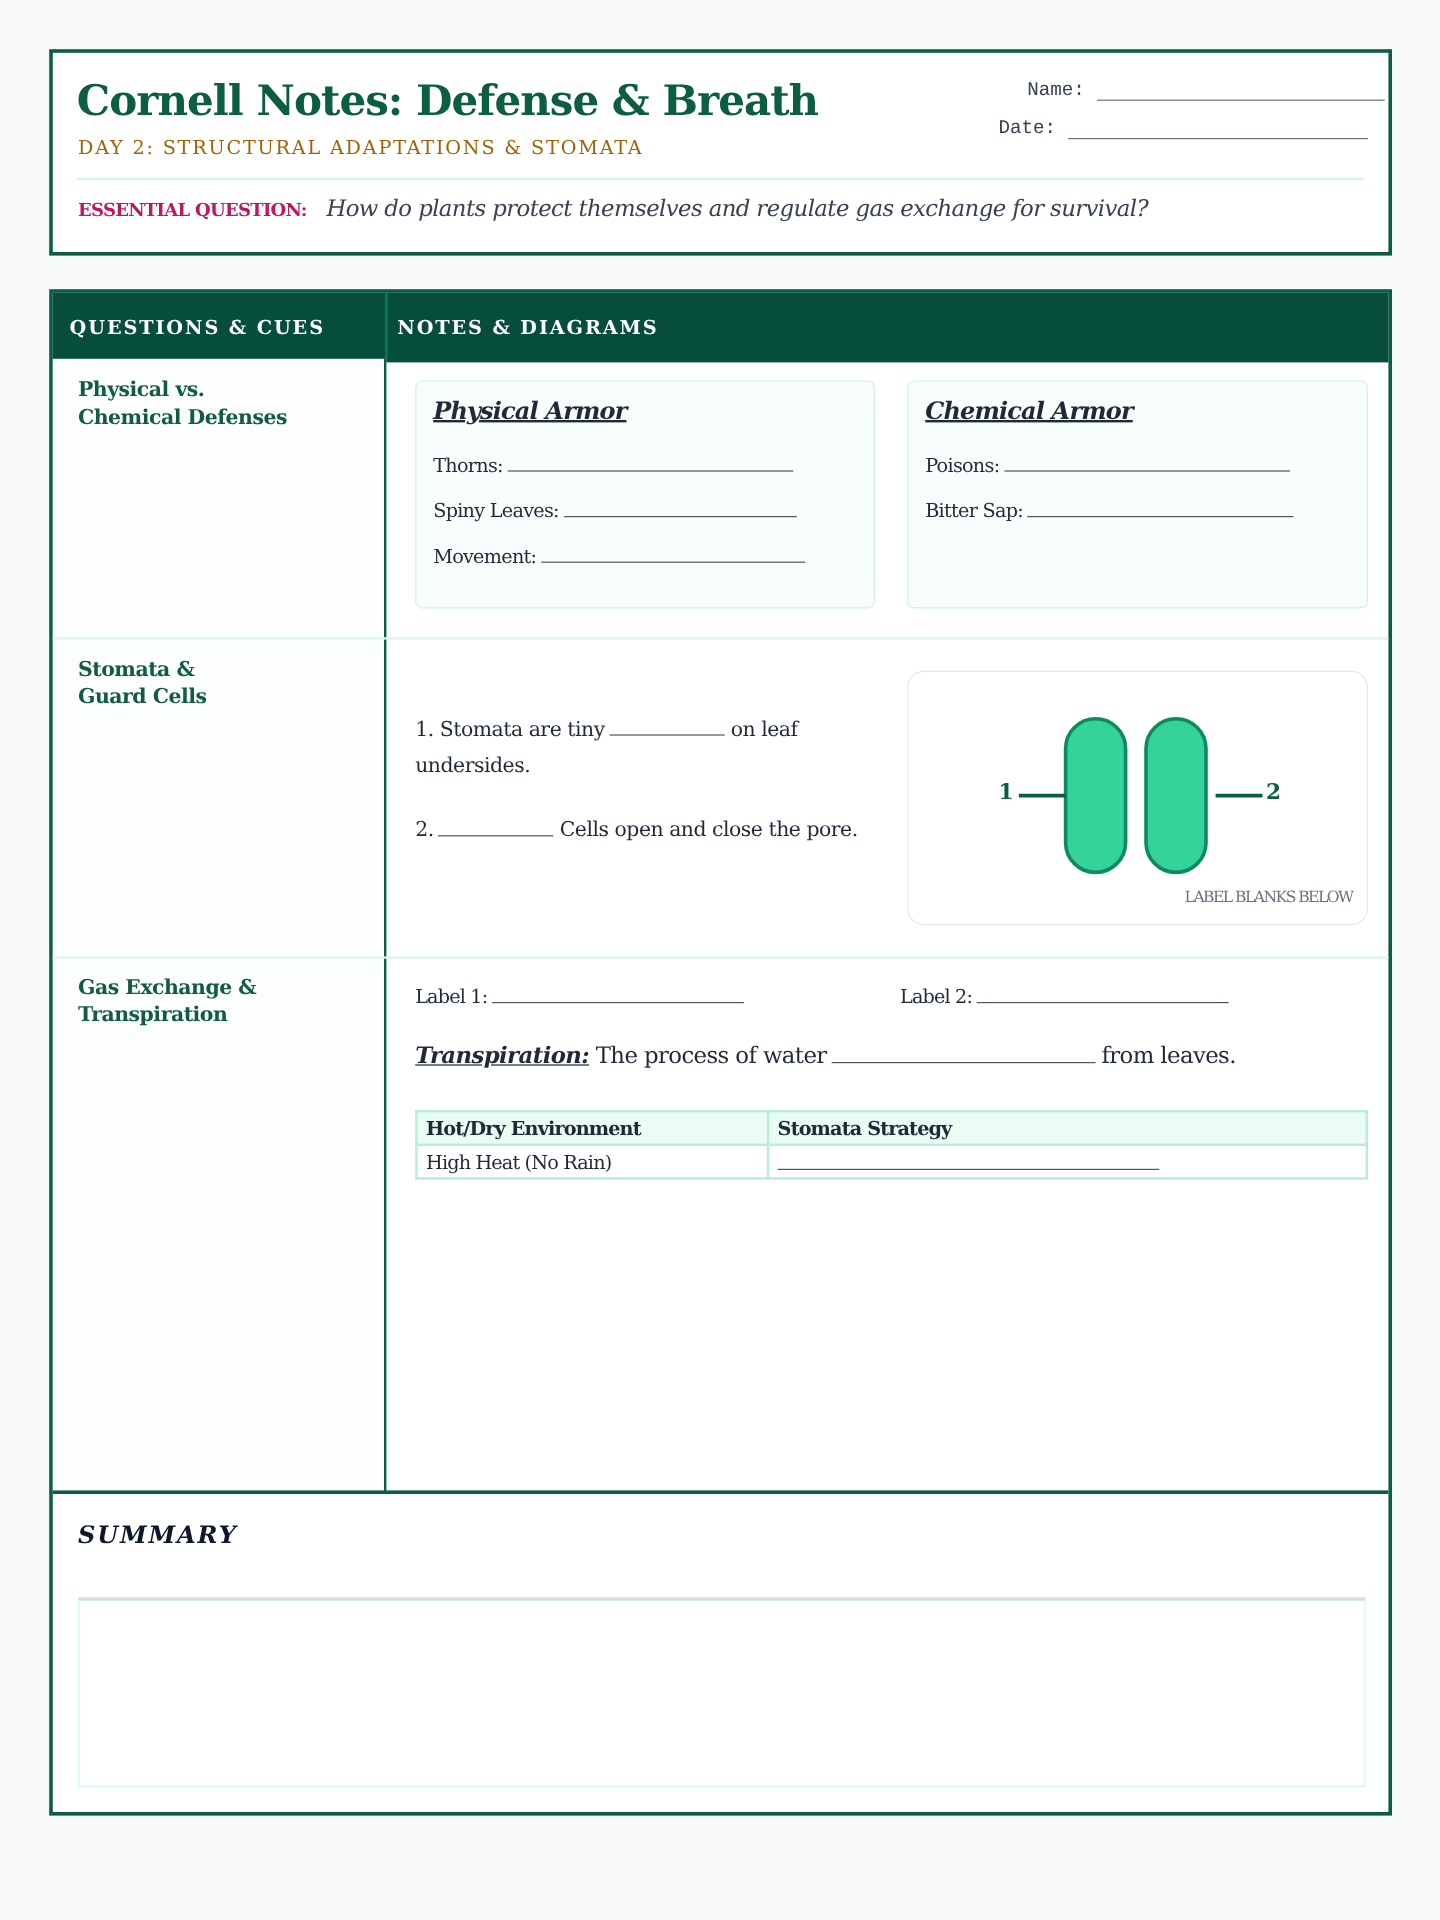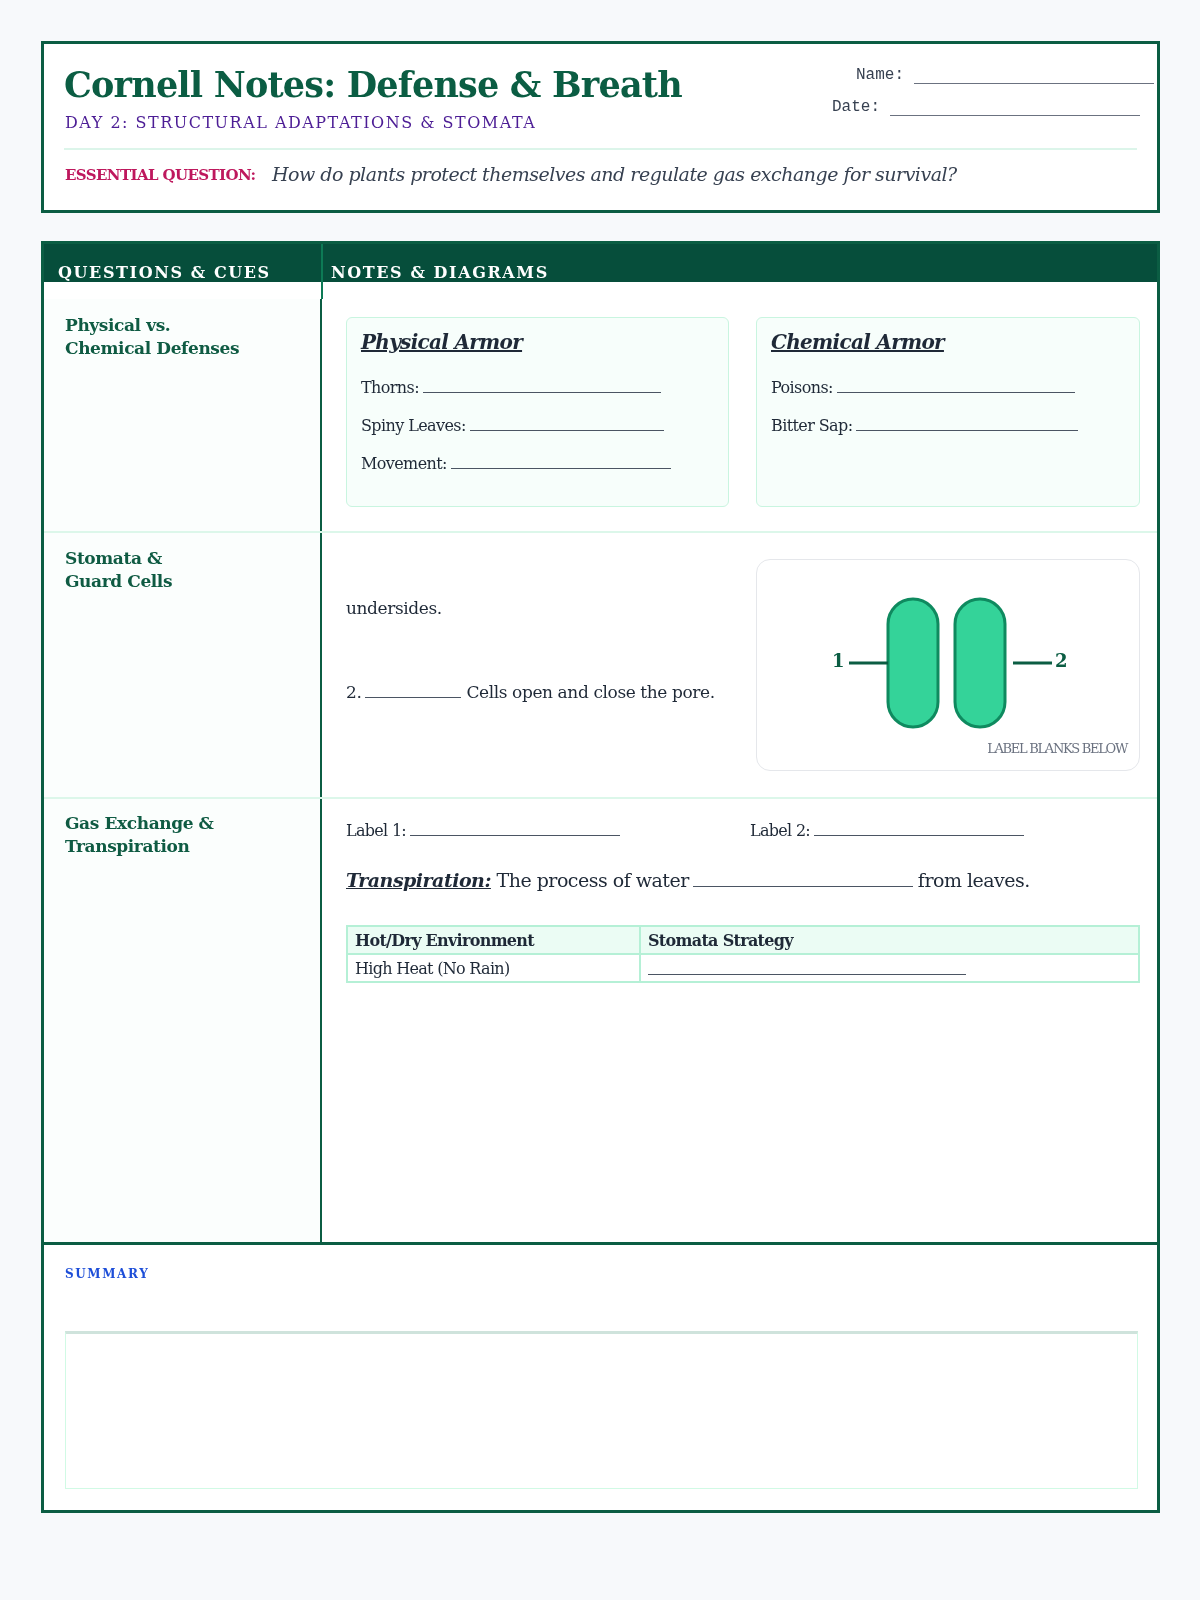--- a/index.html
+++ b/index.html
@@ -11,21 +11,21 @@
       border: 3px solid #0b5d43; background: #ffffff;
     }
     .title {
       position: absolute; left: 20px; top: 20px;
       font-family: "DejaVu Serif", serif; font-size: 35px; font-weight: bold;
       color: #0b5d43; letter-spacing: -0.8px;
     }
     .subtitle {
       position: absolute; left: 21px; top: 69px;
       font-family: "DejaVu Serif", serif; font-size: 16px; letter-spacing: 1.5px;
-      color: #4c1d95;
+      color: #a16207;
     }
     .meta-field {
       position: absolute; font-family: "Liberation Mono", monospace; font-size: 16px; color: #374151;
       display: flex; align-items: flex-end;
     }
     .meta-field .line { display: inline-block; border-bottom: 1.5px solid #6b7280; height: 16px; margin-left: 10px; }
     .name-field { left: 812px; top: 22px; }
     .name-field .line { width: 240px; }
     .date-field { left: 788px; top: 54px; }
     .date-field .line { width: 250px; }
@@ -41,21 +41,21 @@
       position: absolute; left: 228px; top: 119px;
       font-family: "DejaVu Serif", serif; font-style: italic; font-size: 19px; color: #374151;
       letter-spacing: -0.5px;
     }
 
     .notes-box {
       position: absolute; left: 41px; top: 241px; width: 1119px; height: 1272px;
       border: 3px solid #0b5d43; background: #ffffff;
     }
     .notes-header {
-      position: absolute; left: 0; top: 0; width: 1113px; height: 38px; background: #064e3b;
+      position: absolute; left: 0; top: 0; width: 1113px; height: 58px; background: #064e3b;
     }
     .notes-header .col-title {
       position: absolute; top: 19px; font-family: "DejaVu Serif", serif; font-weight: bold;
       font-size: 16px; letter-spacing: 1.6px; color: #ffffff;
     }
     .col-divider-head { position: absolute; left: 277px; top: 0; width: 2px; height: 55px; background: #0d7a55; }
 
     .cue-col {
       position: absolute; left: 0; top: 55px; width: 278px; height: 944px; background: #fbfefd;
       border-right: 2px solid #0b5d43;
@@ -110,21 +110,21 @@
     }
     .strategy-table th, .strategy-table td {
       border: 2px solid #b5f0d6; text-align: left; padding: 0 7px; height: 28px; color: #1f2937;
     }
     .strategy-table th { background: #ebfcf4; font-weight: bold; }
     .strategy-table .col1 { width: 293px; }
 
     .summary-divider { position: absolute; left: 0; top: 998px; width: 1113px; height: 3px; background: #0b5d43; }
     .summary-title {
       position: absolute; left: 21px; top: 1023px; font-family: "DejaVu Serif", serif; font-weight: bold;
-      font-size: 12px; letter-spacing: 1.6px; color: #1d4ed8;
+      font-size: 20px; letter-spacing: 1.6px; color: #0f172a; font-style: italic;
     }
     .summary-prompt {
       position: absolute; left: 21px; top: 1054px; font-family: "DejaVu Serif", serif; font-style: italic;
       font-size: 15px; color: #6b7280; letter-spacing: -0.9px;
     }
     .summary-area {
       position: absolute; left: 21px; top: 1087px; width: 1073px; height: 158px;
       border: 1.5px solid #d1fae5; border-top: 3px solid #cfe3dc; background: #ffffff;
     }
   </style>
@@ -191,20 +191,23 @@
     </div>
     <div class="armor-line" style="top:98px">
       <span>Spiny Leaves:</span><span class="blank" style="width:194px"></span>
     </div>
     <div class="armor-line" style="top:136px">
       <span>Movement:</span><span class="blank" style="width:220px"></span>
     </div>
   </div>
 
   <div class="stomata-text" style="left:302px; top:349px;">
+    <div>
+      <span>1. Stomata are tiny</span><span class="blank" style="width:96px; margin-right:5px;"></span><span>on leaf</span>
+    </div>
     <div>undersides.</div>
   </div>
   <div class="stomata-text" style="left:302px; top:433px;">
     <span>2.</span><span class="blank" style="width:96px; margin-right:5px;"></span><span>Cells open and close the pore.</span>
   </div>
 
   <div class="diagram-card" style="top:315px;">
     <svg width="384" height="212" viewBox="0 0 384 212">
       <rect x="131" y="39" width="50" height="128" rx="25" ry="25" fill="#34d399" stroke="#0f8a5f" stroke-width="3"></rect>
       <rect x="198" y="39" width="50" height="128" rx="25" ry="25" fill="#34d399" stroke="#0f8a5f" stroke-width="3"></rect>

